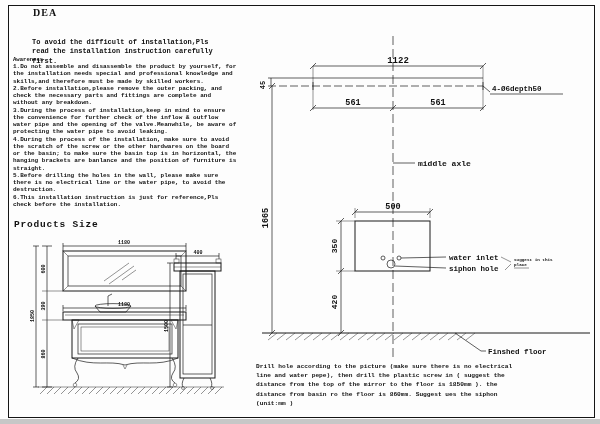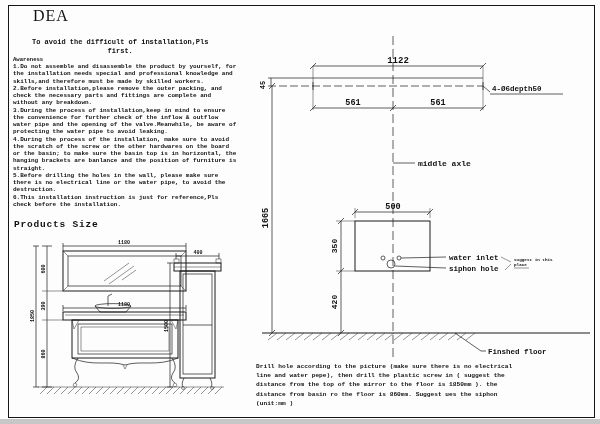--- a/index.html
+++ b/index.html
@@ -1,24 +1,24 @@
 <!DOCTYPE html>
 <html><head>
 <meta charset="utf-8">
 <style>
   html,body{margin:0;padding:0;background:#e8e8e8;}
   .screen{position:relative;width:600px;height:424px;background:#fdfdfd;
           font-family:"Liberation Mono",monospace;color:#121212;overflow:hidden;}
   .frame{position:absolute;left:8px;top:5px;width:585px;height:411px;border:1.5px solid #151515;}
   .gray-strip{position:absolute;left:0;bottom:0;width:600px;height:5px;background:#c7c7c7;}
   .abs{position:absolute;}
-  .brand{left:33px;top:7px;font-family:"Liberation Serif",serif;font-weight:normal;font-size:16px;letter-spacing:1px;}
+  .brand{left:33px;top:7px;font-family:"Liberation Serif",serif;font-weight:bold;font-size:10px;letter-spacing:1px;}
   .title{left:33px;top:20px;font-weight:bold;font-size:12.5px;white-space:nowrap;letter-spacing:0;}
   .intro{left:32px;top:38px;font-weight:bold;font-size:7px;line-height:9.3px;}
-  .intro div{white-space:nowrap;text-align:center;}
+  .intro div{white-space:nowrap;}
   .aw-label{left:13px;top:56px;font-weight:bold;font-size:5.6px;}
   .aw-list{left:13px;top:63px;width:226px;font-weight:bold;font-size:6px;line-height:7.25px;}
   .aw-list p{margin:0;}
   .products-heading{left:14px;top:219px;font-weight:bold;font-size:9.5px;letter-spacing:.8px;white-space:nowrap;text-align:right;}
   .footer{left:256px;top:362px;font-weight:bold;font-size:6.2px;line-height:9.2px;}
   .footer div{white-space:nowrap;}
   svg .ln{stroke:#1a1a1a;stroke-width:0.7;fill:none;}
   svg .ln2{stroke:#1a1a1a;stroke-width:1;fill:none;}
   svg .thin{stroke:#2a2a2a;stroke-width:0.5;fill:none;}
   svg text{font-family:"Liberation Mono",monospace;font-weight:bold;fill:#111;}
@@ -28,20 +28,21 @@
 </head>
 <body>
 
 <div class="screen">
   <div class="frame"></div>
   <div class="gray-strip"></div>
 
   <div class="abs brand">DEA</div>
   <div class="abs intro">
     <div>To avoid the difficult of installation,Pls</div>
+    <div>read the installation instruction carefully</div>
     <div>first.</div>
   </div>
 
   <div class="abs aw-label">Awareness</div>
   <div class="abs aw-list">
     <p>1.Do not assemble and disassemble the product by yourself, for the installation needs special and professional knowledge and skills,and therefore must be made by skilled workers.</p>
     <p>2.Before installation,please remove the outer packing, and check the necessary parts and fittings are complete and without any breakdown.</p>
     <p>3.During the process of installation,keep in mind to ensure the convenience for further check of the inflow &amp; outflow water pipe and the opening of the valve.Meanwhile, be aware of protecting the water pipe to avoid leaking.</p>
     <p>4.During the process of the installation, make sure to avoid the scratch of the screw or the other hardwares on the board or the basin; to make sure the basin top is in horizontal, the hanging brackets are banlance and the position of furniture is straight.</p>
     <p>5.Before drilling the holes in the wall, please make sure there is no electrical line or the water pipe, to avoid the destruction.</p>

